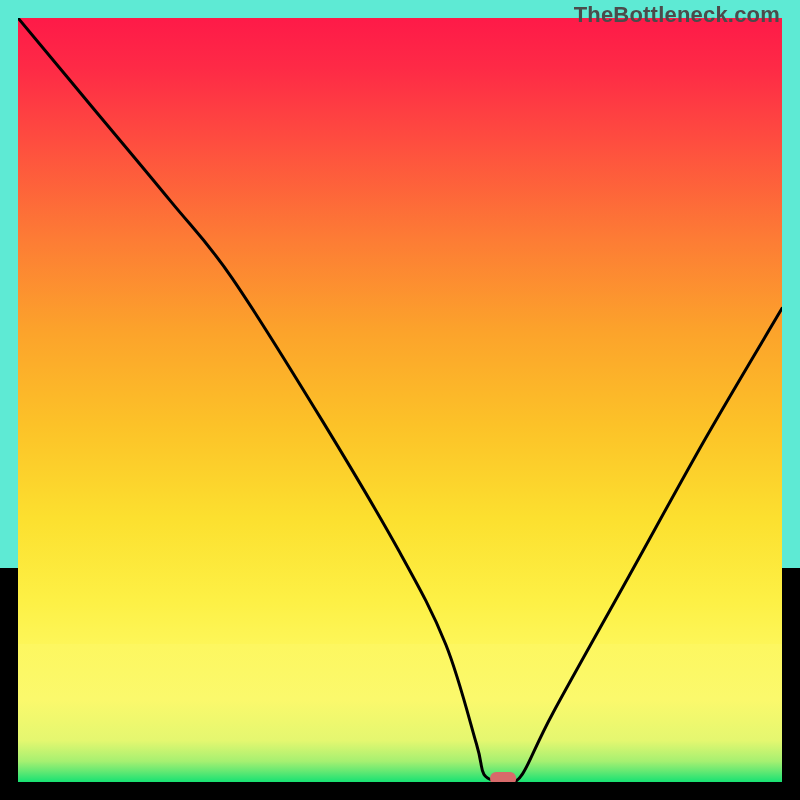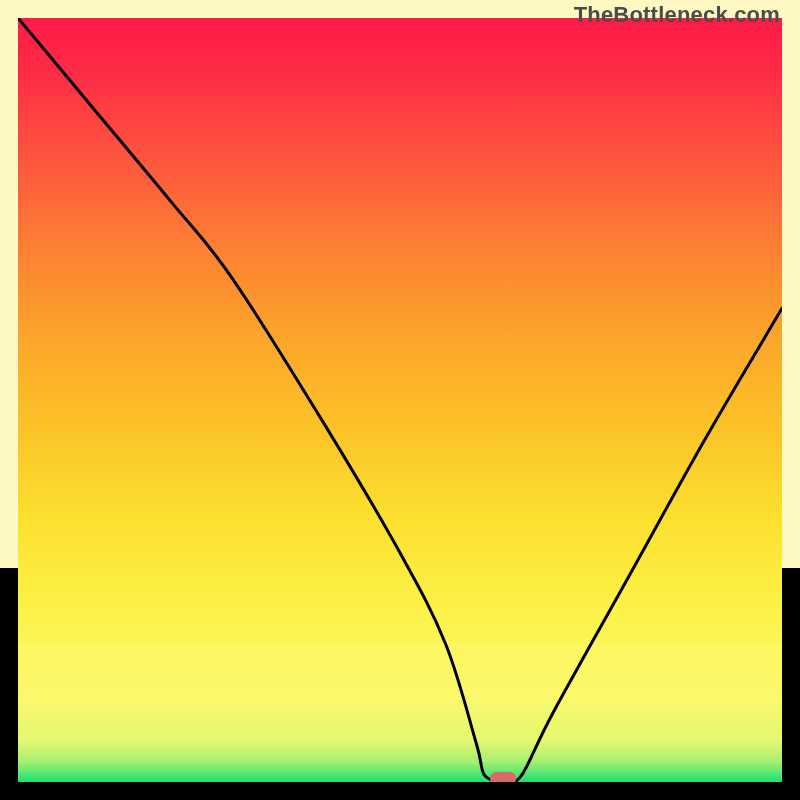--- a/index.html
+++ b/index.html
@@ -8,21 +8,21 @@
     width: 800px;
     height: 800px;
     background: #000;
     overflow: hidden;
     font-family: Arial, Helvetica, sans-serif;
   }
   .frame {
     position: relative;
     width: 800px;
     height: 568px;
-    background: #fef9c3;
+    background: #5eead4;
   }
   .plot {
     position: absolute;
     left: 18px;
     top: 18px;
     width: 764px;
     height: 764px;
   }
   .plot-bg {
     position: absolute;

